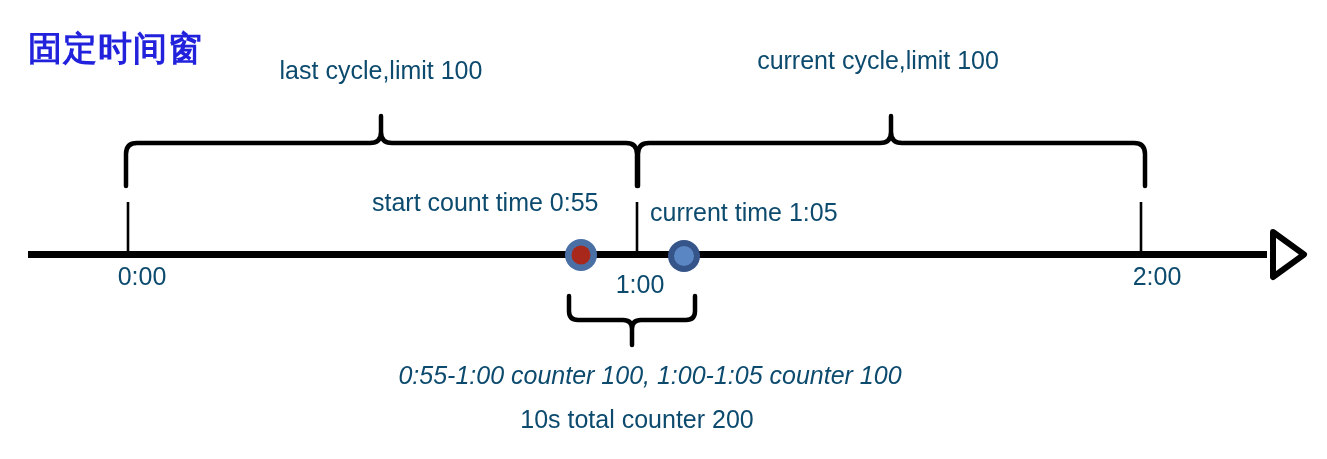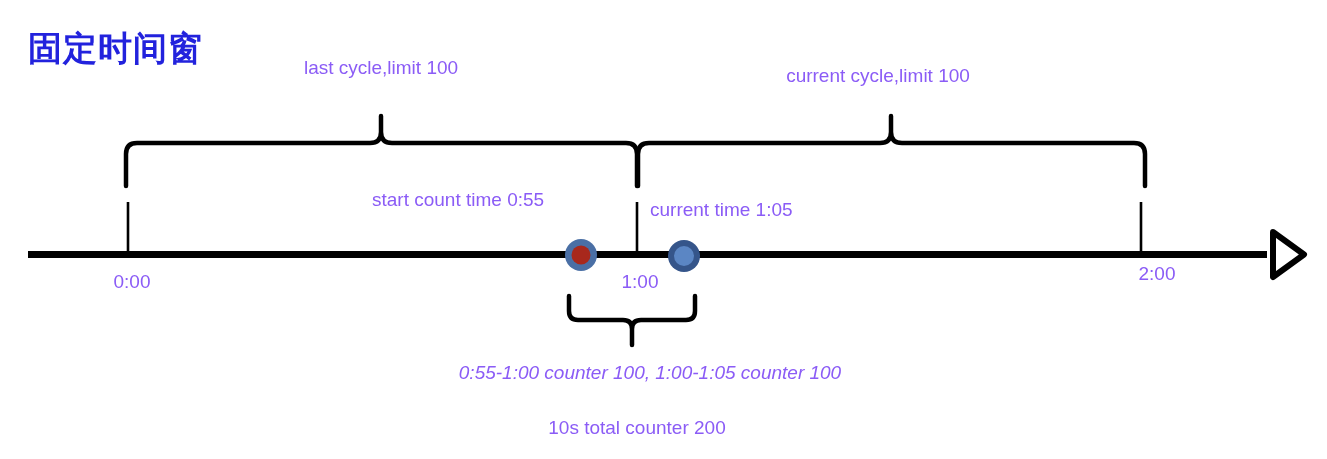--- a/index.html
+++ b/index.html
@@ -10,22 +10,22 @@
   #canvas {
     position: relative;
     width: 1314px;
     height: 459px;
     background: #ffffff;
     overflow: hidden;
     font-family: "Liberation Sans", sans-serif;
   }
   .txt {
     position: absolute;
-    color: #8b5cf6;
-    font-size: 19px;
+    color: #0c4a6e;
+    font-size: 25px;
     line-height: 1;
     white-space: nowrap;
     font-family: "Liberation Sans", sans-serif;
   }
   .center {
     transform: translateX(-50%);
     text-align: center;
   }
   #title {
     position: absolute;
@@ -100,25 +100,25 @@
              Q 632 320 632 329
              L 632 345
              L 632 329
              Q 632 320 641 320
              L 686 320
              Q 695 320 695 311
              L 695 296" fill="none" stroke="#000000" stroke-width="4.5" stroke-linecap="round" stroke-linejoin="round"></path>
   </svg>
 
   <div class="txt center" style="left:381px; top:58px;">last cycle,limit 100</div>
-  <div class="txt center" style="left:878px; top:66px;">current cycle,limit 100</div>
+  <div class="txt center" style="left:878px; top:48px;">current cycle,limit 100</div>
 
   <div class="txt" style="left:327px; top:190px;margin-left:45px;">start count time 0:55</div>
   <div class="txt" style="left:650px; top:200px;">current time 1:05</div>
 
-  <div class="txt center" style="left:132px; top:264px;margin-top:8px;">0:00</div>
+  <div class="txt center" style="left:142px; top:264px;">0:00</div>
   <div class="txt center" style="left:640px; top:272px;">1:00</div>
   <div class="txt center" style="left:1145px; top:264px;margin-left:12px;">2:00</div>
 
   <div class="txt center" style="left:650px; top:363px;font-style:italic;">0:55-1:00 counter 100, 1:00-1:05 counter 100</div>
-  <div class="txt center" style="left:637px; top:418px;">10s total counter 200</div>
+  <div class="txt center" style="left:637px; top:407px;">10s total counter 200</div>
 
 </div>
 
 </body></html>

